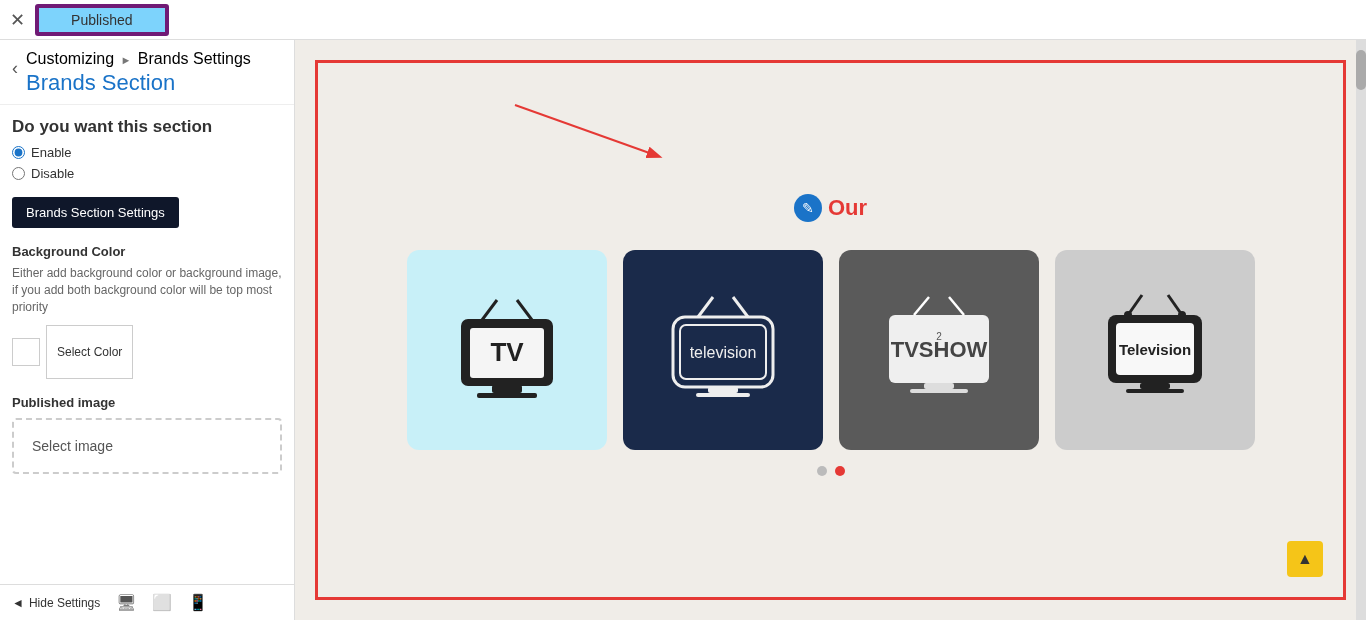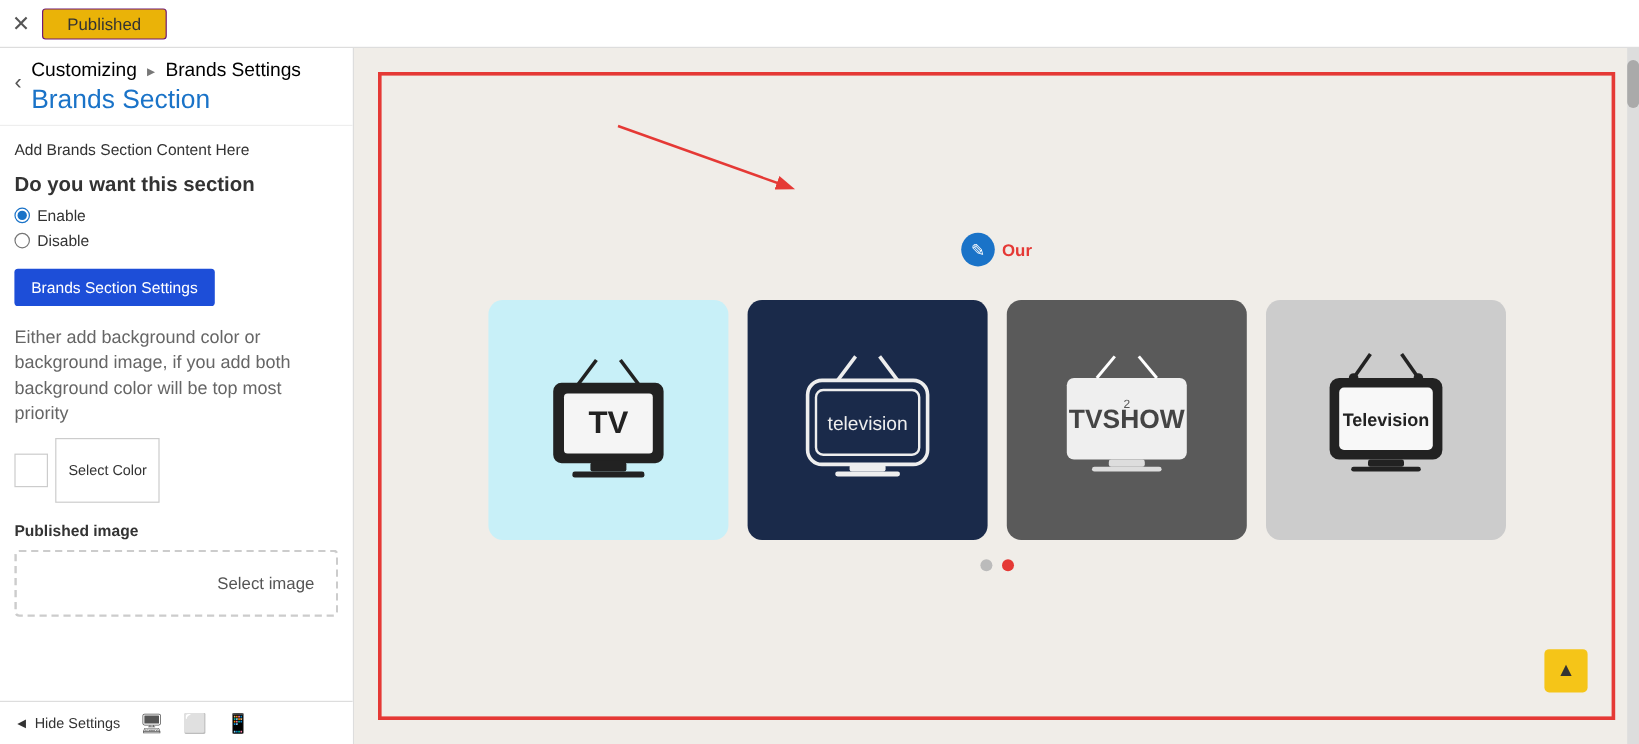--- a/index.html
+++ b/index.html
@@ -15,23 +15,23 @@
       border-bottom: 1px solid #ddd;
       flex-shrink: 0;
     }
     .top-bar-close {
       font-size: 18px;
       color: #555;
       cursor: pointer;
       margin-right: 10px;
     }
     .published-btn {
-      background: #eab308;
-      border: 1px solid #701a75;
-      padding: 4px 20px;
+      background: #7dd3fc;
+      border: 4px solid #701a75;
+      padding: 4px 32px;
       font-size: 14px;
       color: #333;
       cursor: pointer;
       border-radius: 3px;
     }
 
     
     .main-layout {
       display: flex;
       flex: 1;
@@ -104,39 +104,39 @@
       font-size: 13px;
       color: #333;
       cursor: pointer;
     }
     .radio-item input[type="radio"] {
       margin-right: 6px;
       accent-color: #1a73c8;
     }
 
     .brands-settings-btn {
-      background: #1d4ed8;
+      background: #0f172a;
       color: #fff;
       border: none;
       padding: 8px 14px;
       font-size: 13px;
       cursor: pointer;
       border-radius: 3px;
       margin-bottom: 16px;
       width: auto;
     }
 
     .bg-color-label {
       font-size: 13px;
       font-weight: bold;
       color: #333;
       margin-bottom: 6px;
     }
     .bg-color-desc {
-      font-size: 15px;
+      font-size: 12px;
       color: #666;
       margin-bottom: 10px;
       line-height: 1.4;
     }
     .color-picker-row {
       display: flex;
       align-items: center;
       margin-bottom: 16px;
     }
     .color-swatch {
@@ -159,21 +159,21 @@
     .bg-image-label {
       font-size: 13px;
       font-weight: bold;
       color: #333;
       margin-bottom: 8px;
     }
     .select-image-area {
       border: 2px dashed #ccc;
       border-radius: 4px;
       padding: 18px;
-      text-align: right;
+      text-align: left;
       cursor: pointer;
       font-size: 14px;
       color: #555;
     }
 
     
     .sidebar-footer {
       height: 36px;
       background: #fff;
       border-top: 1px solid #ddd;
@@ -241,21 +241,21 @@
       height: 28px;
       background: #1a73c8;
       border-radius: 50%;
       display: flex;
       align-items: center;
       justify-content: center;
       color: #fff;
       font-size: 14px;
     }
     .our-text {
-      font-size: 14px;
+      font-size: 22px;
       font-weight: bold;
       color: #e53935;
     }
     .brands-title {
       font-size: 52px;
       font-weight: bold;
       color: #222;
       line-height: 1.1;
     }
 
@@ -366,37 +366,37 @@
           <span>Customizing</span>
           <span class="breadcrumb-arrow">►</span>
           <span>Brands Settings</span>
         </div>
         <div class="section-title">Brands Section</div>
       </div>
     </div>
 
     <div class="sidebar-content">
 
-      <div class="add-content-label">Add Brands Section Content Here</div>
 
       <div class="section-question">Do you want this section</div>
 
       <div class="radio-group">
         <label class="radio-item">
           <input type="radio" name="section-toggle" checked="" style="">
           <span>Enable</span>
         </label>
         <label class="radio-item">
           <input type="radio" name="section-toggle" style="">
           <span>Disable</span>
         </label>
       </div>
 
       <button class="brands-settings-btn">Brands Section Settings</button>
 
+      <div class="bg-color-label">Background Color</div>
       <div class="bg-color-desc">Either add background color or background image, if you add both background color will be top most priority</div>
 
       <div class="color-picker-row">
         <div class="color-swatch"></div>
         <button class="select-color-btn">Select Color</button>
       </div>
 
       <div class="bg-image-label">Published image</div>
       <div class="select-image-area">
         <span>Select image</span>

